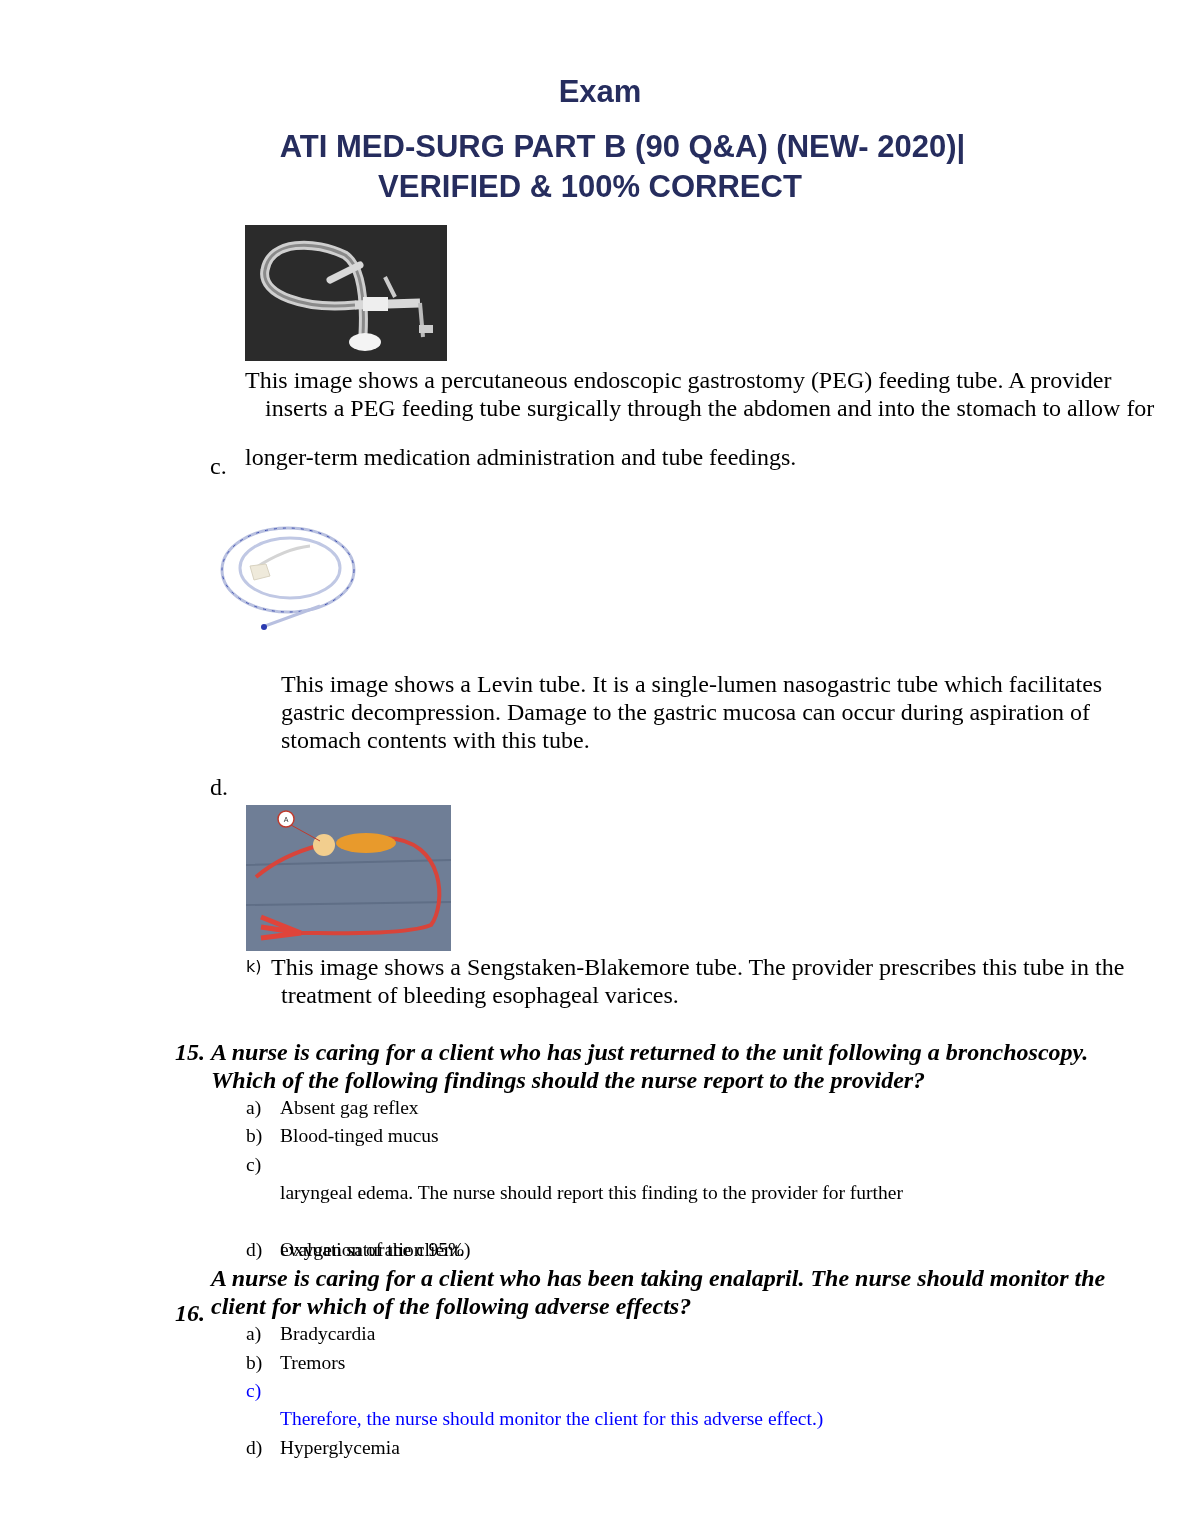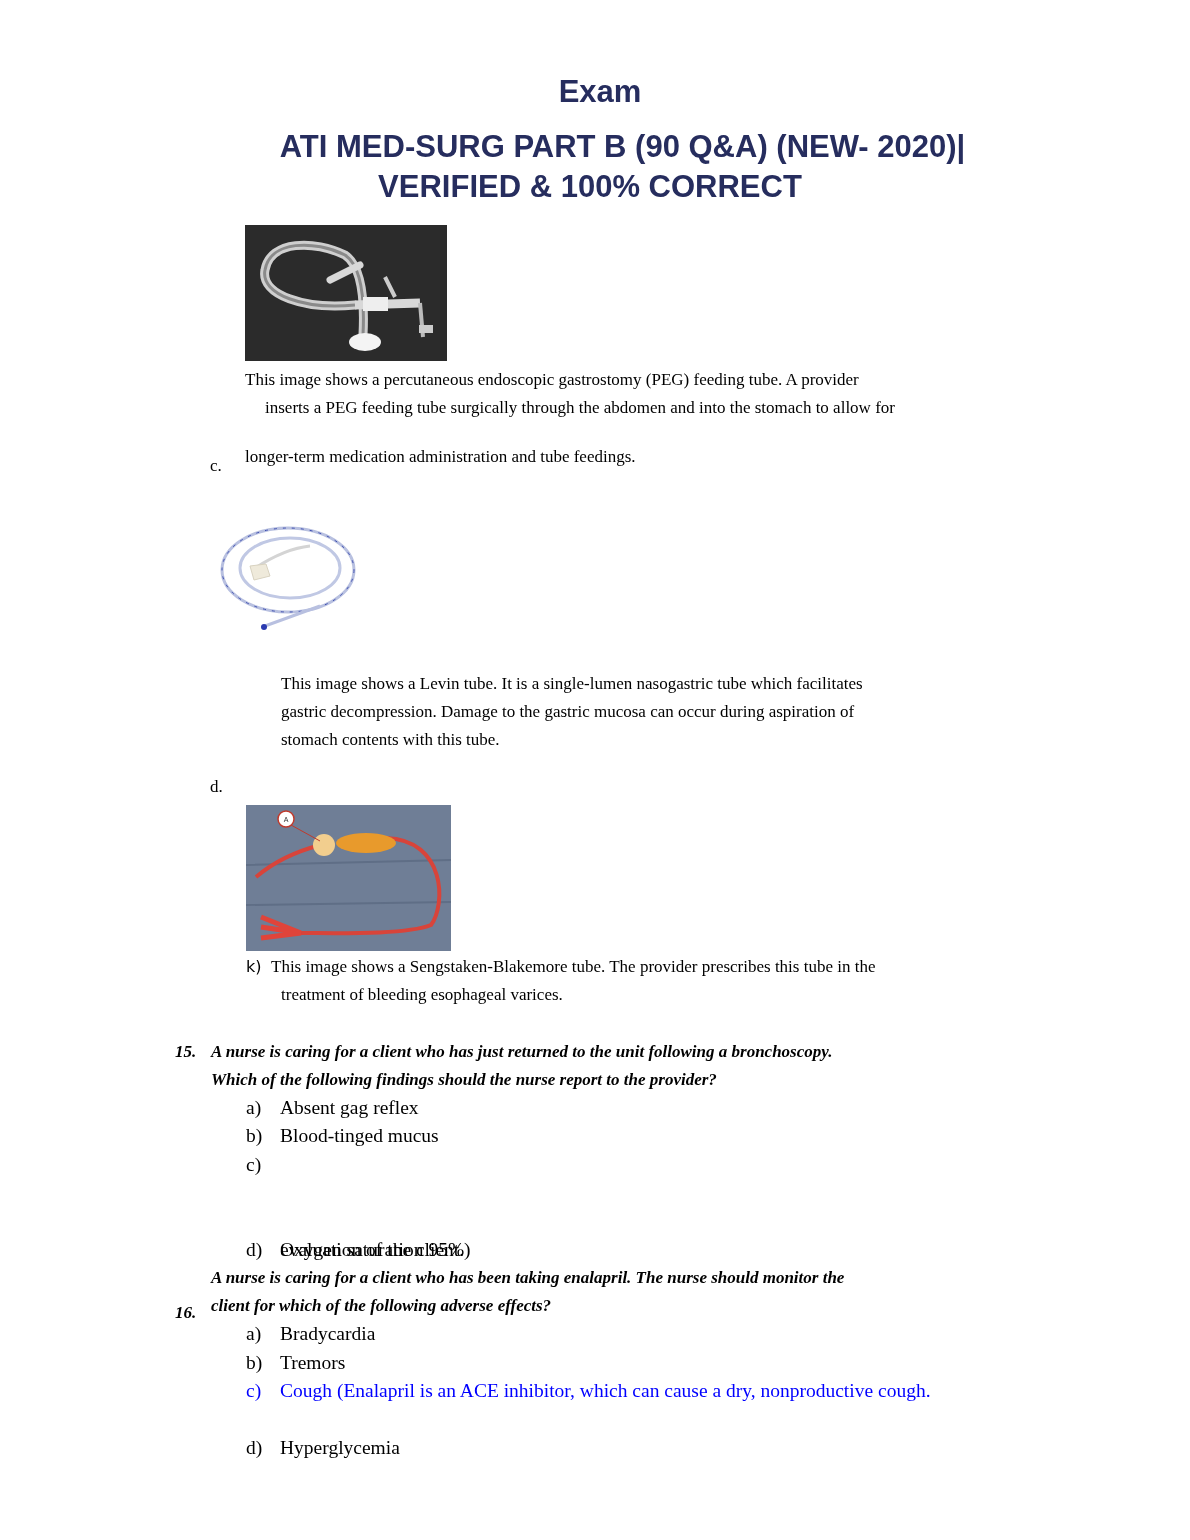--- a/index.html
+++ b/index.html
@@ -5,21 +5,21 @@
     html, body { margin: 0; padding: 0; background: #ffffff; }
     body { width: 1190px; height: 1540px; position: relative; overflow: hidden;
            font-family: "Liberation Serif", serif; color: #000; }
     .abs { position: absolute; }
     .h-exam { left: 0; width: 1200px; top: 74px; text-align: center;
               font-family: "Liberation Sans", sans-serif; font-weight: bold;
               font-size: 31px; color: #262d5e; letter-spacing: 0px; }
     .h-title { left: 0; width: 1245px; text-align: center;
                font-family: "Liberation Sans", sans-serif; font-weight: bold;
                font-size: 31px; color: #262d5e; line-height: 46px; }
-    .txt { font-size: 17px; line-height: 28.5px; }
+    .txt { font-size: 24px; line-height: 28.5px; }
     .bold { font-weight: bold; font-style: italic; }
     .blue { color: #0000ff; }
     .img-box { position: absolute; overflow: hidden; }
     .opt { position: absolute; font-size: 19.5px; line-height: 28.5px; }
     .opt .lbl { position: absolute; left: 0; top: 0; }
     .opt .body { position: absolute; left: 34px; top: 0; }
   </style>
 </head>
 <body>
 
@@ -87,20 +87,21 @@
 <div class="opt" style="left:246px; top:1094px; width:800px; height:28px;">
   <span class="lbl">a)</span>
   <span class="body">Absent gag reflex</span>
 </div>
 <div class="opt" style="left:246px; top:1122px; width:800px; height:28px;">
   <span class="lbl">b)</span>
   <span class="body">Blood-tinged mucus</span>
 </div>
 <div class="opt" style="left:246px; top:1151px; width:800px; height:86px;">
   <span class="lbl">c)</span>
+  <span class="body" style="top:28px;">laryngeal edema. The nurse should report this finding to the provider for further</span>
   <span class="body" style="top:57px;margin-top:28px;">evaluation of the client.)</span>
 </div>
 <div class="opt" style="left:246px; top:1236px; width:800px; height:28px;">
   <span class="lbl">d)</span>
   <span class="body">Oxygen saturation 95%</span>
 </div>
 
 <div class="abs txt bold" style="left:175px; top:1264px;margin-top:35px;">16.</div>
 <div class="abs txt bold" style="left:211px; top:1264px;">A nurse is caring for a client who has been taking enalapril. The nurse should monitor the</div>
 <div class="abs txt bold" style="left:211px; top:1292px;">client for which of the following adverse effects?</div>
@@ -108,18 +109,18 @@
 <div class="opt" style="left:246px; top:1320px; width:800px; height:28px;">
   <span class="lbl">a)</span>
   <span class="body">Bradycardia</span>
 </div>
 <div class="opt" style="left:246px; top:1349px; width:800px; height:28px;">
   <span class="lbl">b)</span>
   <span class="body">Tremors</span>
 </div>
 <div class="opt blue" style="left:246px; top:1377px; width:800px; height:57px;">
   <span class="lbl">c)</span>
-  <span class="body" style="top:0;">Cough (Enalapril is an ACE inhibitor, which can cause a dry, nonproductive cough.</span>
+  <span class="body" style="top:28px;">Therefore, the nurse should monitor the client for this adverse effect.)</span>
 </div>
 <div class="opt" style="left:246px; top:1434px; width:800px; height:28px;">
   <span class="lbl">d)</span>
   <span class="body">Hyperglycemia</span>
 </div>
 
 </body></html>

